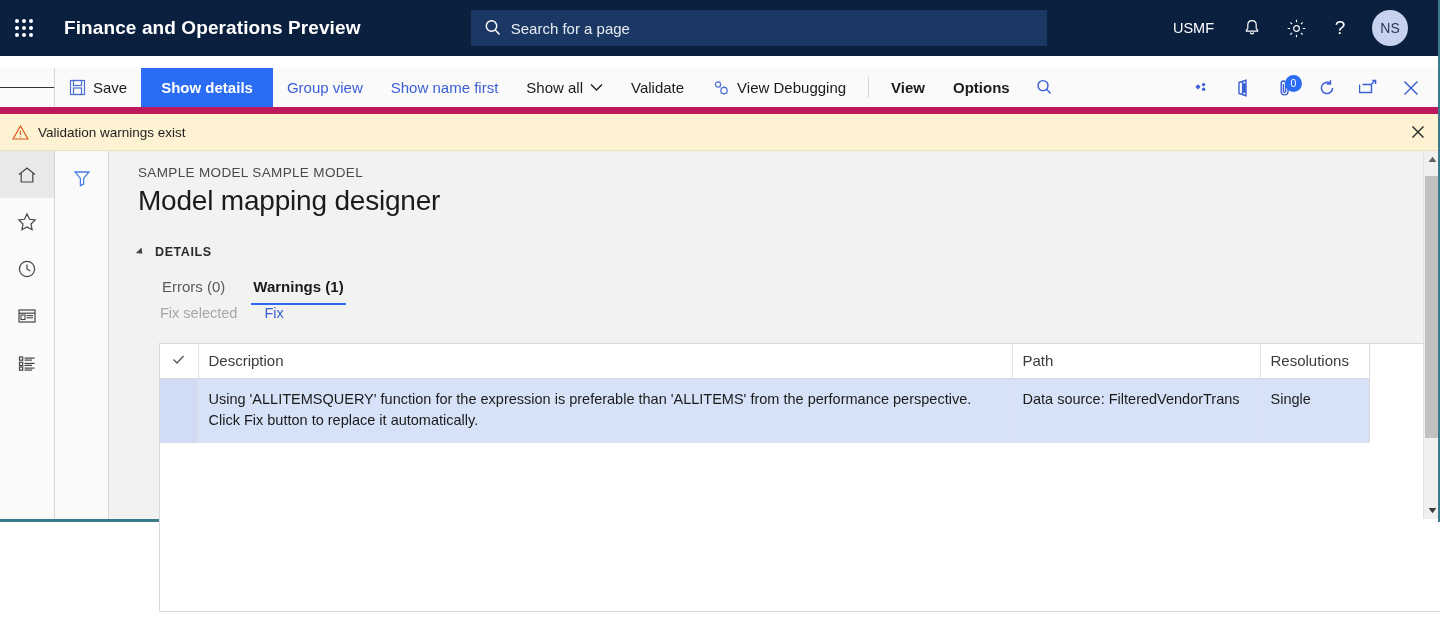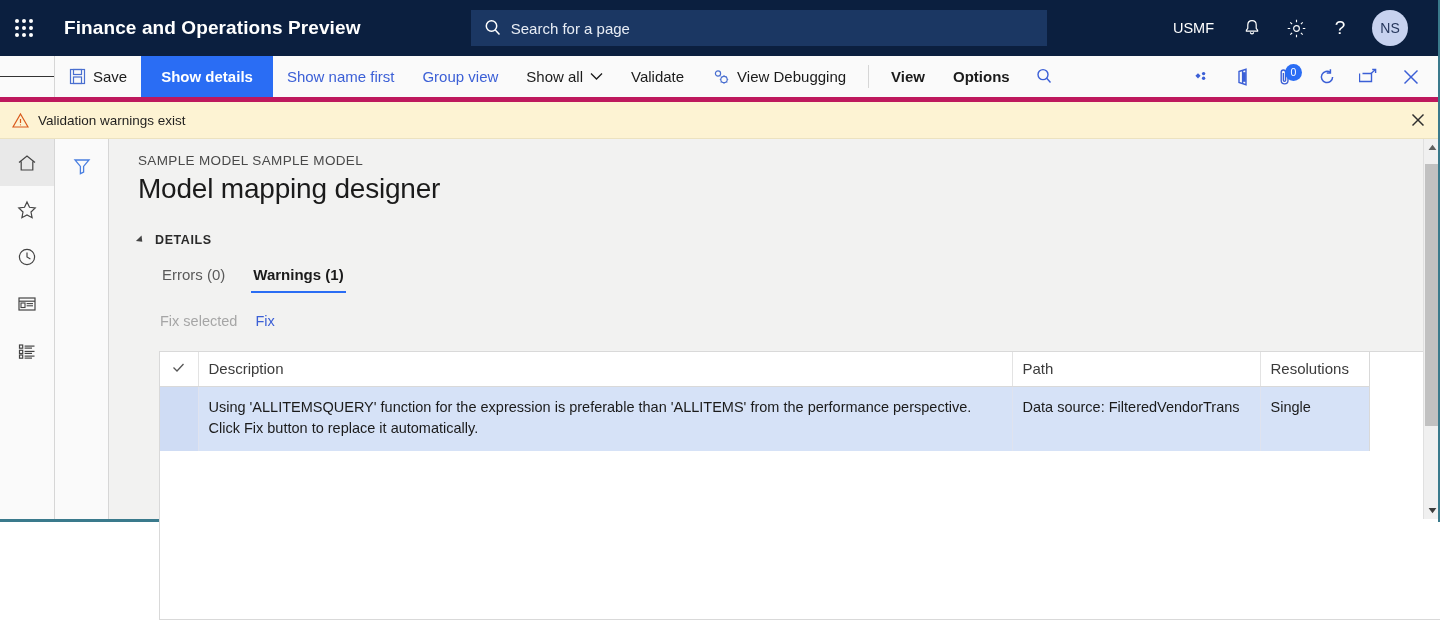--- a/index.html
+++ b/index.html
@@ -47,21 +47,22 @@
   }
   .avatar {
     width: 36px; height: 36px; border-radius: 50%; background: #c7d2ef; color: #26375c;
     display: flex; align-items: center; justify-content: center; font-size: 14px;
     margin-left: 10px; cursor: pointer;
   }
 
   
   .cmdbar {
     height: 46px; flex: 0 0 46px; background: #fafafa; display: flex; align-items: stretch;
-    border-bottom: 5px solid #be185d;
+    border-bottom: 7px solid #be185d;
+    margin-top: 12px;
   }
   .hamburger {
     width: 55px; flex: 0 0 55px; display: flex; align-items: center; justify-content: center;
     cursor: pointer; border-right: 1px solid #d6d6d6; background: #fafafa;
   }
   .hamburger span { display: block; width: 20px; height: 1.6px; background: #333; margin: 2.6px 0; }
   .cmd {
     display: flex; align-items: center; padding: 0 14px; font-size: 15px; cursor: pointer;
     white-space: nowrap; color: #333333;
   }
@@ -121,21 +122,21 @@
   .section-head .caret {
     width: 0; height: 0; border-left: 5px solid #444; border-top: 4px solid transparent;
     border-bottom: 4px solid transparent; transform: rotate(45deg); margin-right: 12px;
   }
   .section-head .lbl { font-size: 12.5px; font-weight: bold; color: #2a2a2a; letter-spacing: 0.6px; }
 
   .tabs { display: flex; margin-top: 16px; margin-left: 22px; gap: 24px; }
   .tab { font-size: 15px; color: #5a5a5a; padding: 3px 2px 8px; cursor: pointer; }
   .tab.active { color: #1b1b1b; font-weight: bold; border-bottom: 2px solid #2a6df4; }
 
-  .actions { display: flex; margin-top: 20px; margin-left: 22px; gap: 18px; }
+  .actions { display: flex; margin-left: 22px; gap: 27px; }
   .action { font-size: 14.5px; cursor: pointer; }
   .action.disabled { color: #a6a6a6; cursor: default; }
   .action.enabled { color: #3b5fd6; }
 
   
   .gridwrap { margin-top: 22px; margin-left: 21px; background: #ffffff; border: 1px solid #d9d9d9; border-right: none; }
   table.grid { border-collapse: collapse; width: 1209px; table-layout: fixed; }
   table.grid th {
     font-size: 15px; font-weight: normal; color: #3b3b3b; text-align: left;
     padding: 8px 10px 9px; border-right: 1px solid #e3e3e3; border-bottom: 1px solid #d9d9d9;
@@ -236,25 +237,25 @@
           </svg>
       </span>
       <span>Save</span>
     </div>
 
     <div class="cmd active">
       <span>Show details</span>
     </div>
 
     <div class="cmd link">
+      <span>Group view</span>
+    </div>
+
+    <div class="cmd link">
       <span>Show name first</span>
-    </div>
-
-    <div class="cmd link">
-      <span>Group view</span>
     </div>
 
     <div class="cmd dark">
       <span>Show all</span>
       <span class="gl" style="margin-left:7px;margin-right:0">
         <svg width="13" height="9" viewBox="0 0 13 9">
             <polyline points="1,1.5 6.5,7 12,1.5" fill="none" stroke="#1b1b1b" stroke-width="1.3"></polyline>
           </svg>
       </span>
     </div>

